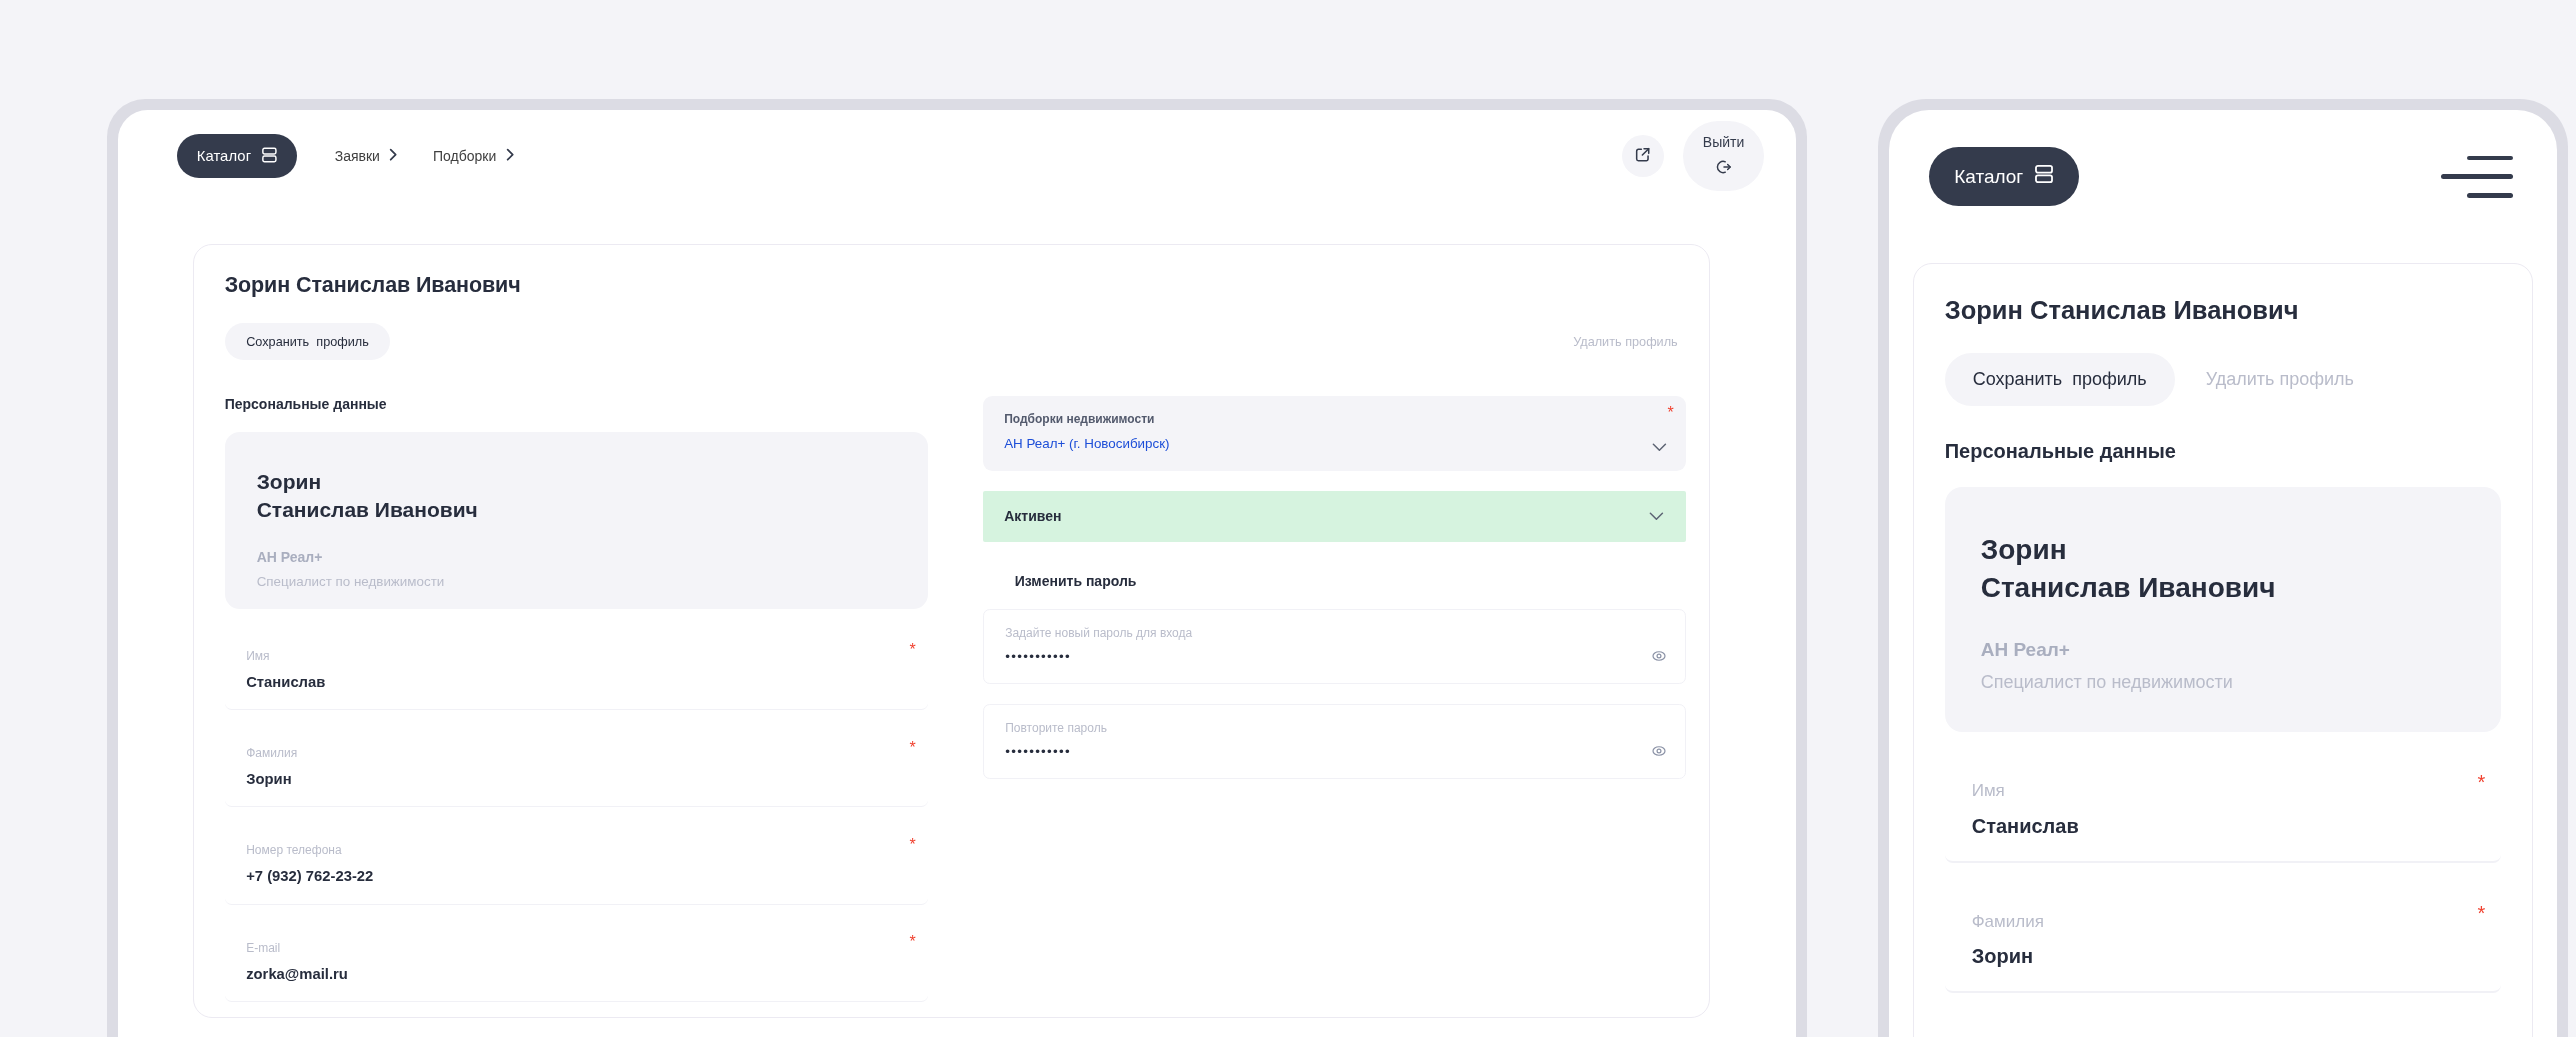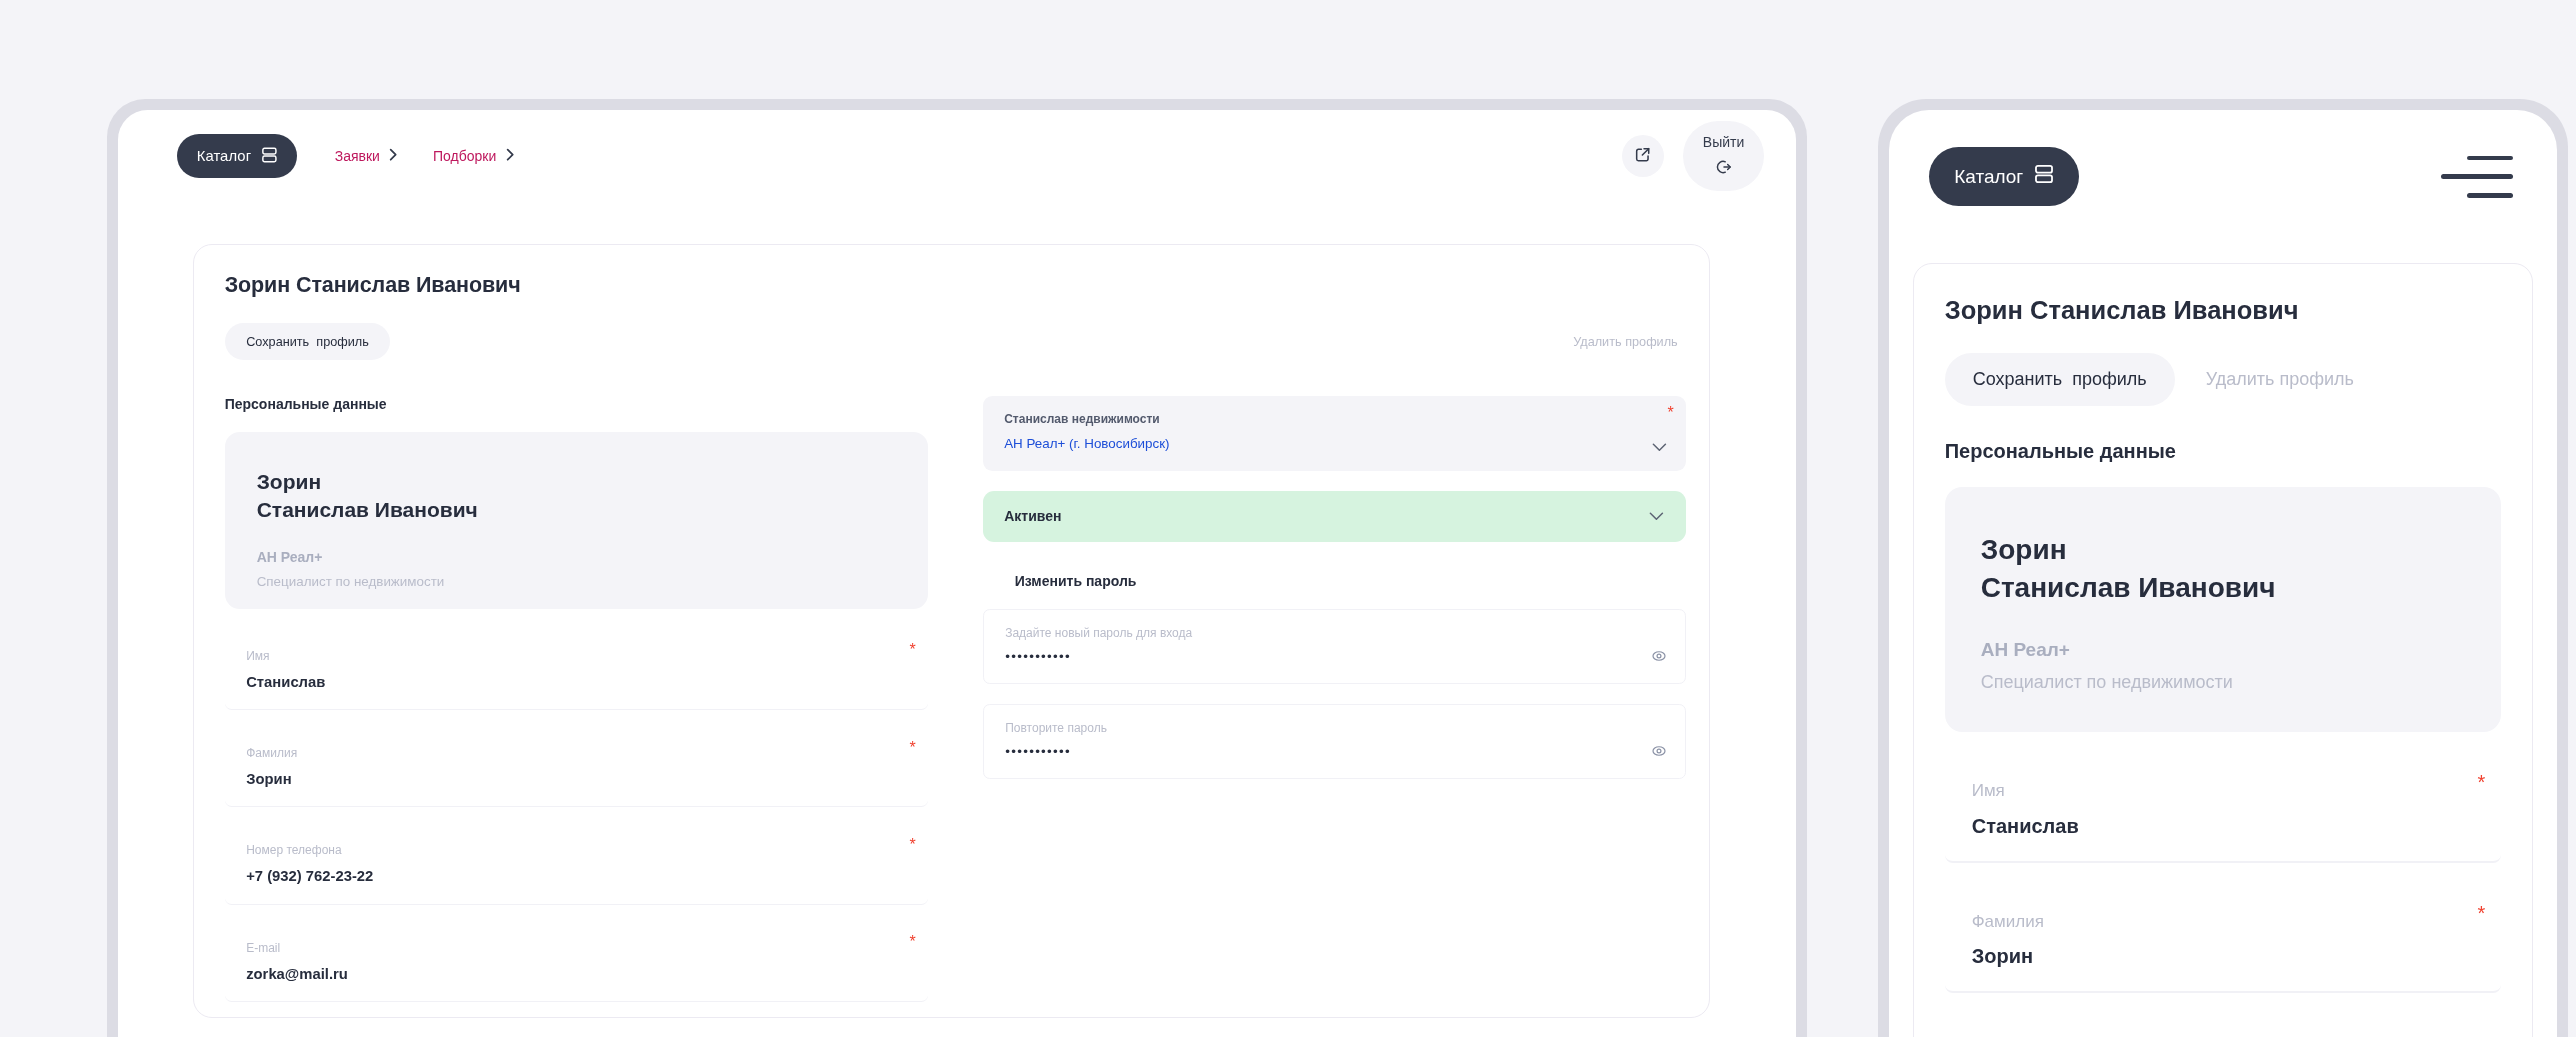--- a/index.html
+++ b/index.html
@@ -85,21 +85,21 @@
     align-items: center;
     gap: 35px;
     margin-left: 38px;
   }
   .d-navlink {
     display: inline-flex;
     align-items: center;
     gap: 9.4px;
     font-size: 14px;
     font-weight: 500;
-    color: #be185d;
+    color: #404040;
     cursor: pointer;
   }
   .d-topright {
     margin-left: auto;
     display: flex;
     align-items: center;
     gap: 19px;
   }
   .icon-btn-round {
     width: 42px; height: 42px;
@@ -256,21 +256,21 @@
   }
   .chevron-down {
     position: absolute;
     right: 19px;
     bottom: 17.4px;
   }
 
   .status-field {
     position: relative;
     background: #d6f3df;
-    border-radius: 11px;
+    border-radius: 2px;
     padding: 17.4px 21.5px;
     margin-top: 20px;
     display: flex;
     align-items: center;
     cursor: pointer;
   }
   .status-text {
     font-size: 14px;
     font-weight: 700;
     color: #272d3d;
@@ -541,21 +541,21 @@
             <span class="req-star">*</span>
             <div class="field-label">E-mail</div>
             <div class="field-value">zorka@mail.ru</div>
           </div>
         </div>
 
         <div class="d-col">
 
           <div class="field select-field" style="margin-top:0">
             <span class="req-star">*</span>
-            <div class="field-label">Станислав недвижимости</div>
+            <div class="field-label">Подборки недвижимости</div>
             <div class="field-value">АН Реал+ (г. Новосибирск)</div>
             <span class="chevron-down">
               <svg width="14.8" height="8.7" viewBox="0 0 22 13" fill="none">
                 <path d="M2 2L11 11L20 2" stroke="#5c6373" stroke-width="2.2" stroke-linecap="round" stroke-linejoin="round"></path>
               </svg>
             </span>
           </div>
 
           <div class="status-field">
             <span class="status-text">Активен</span>

